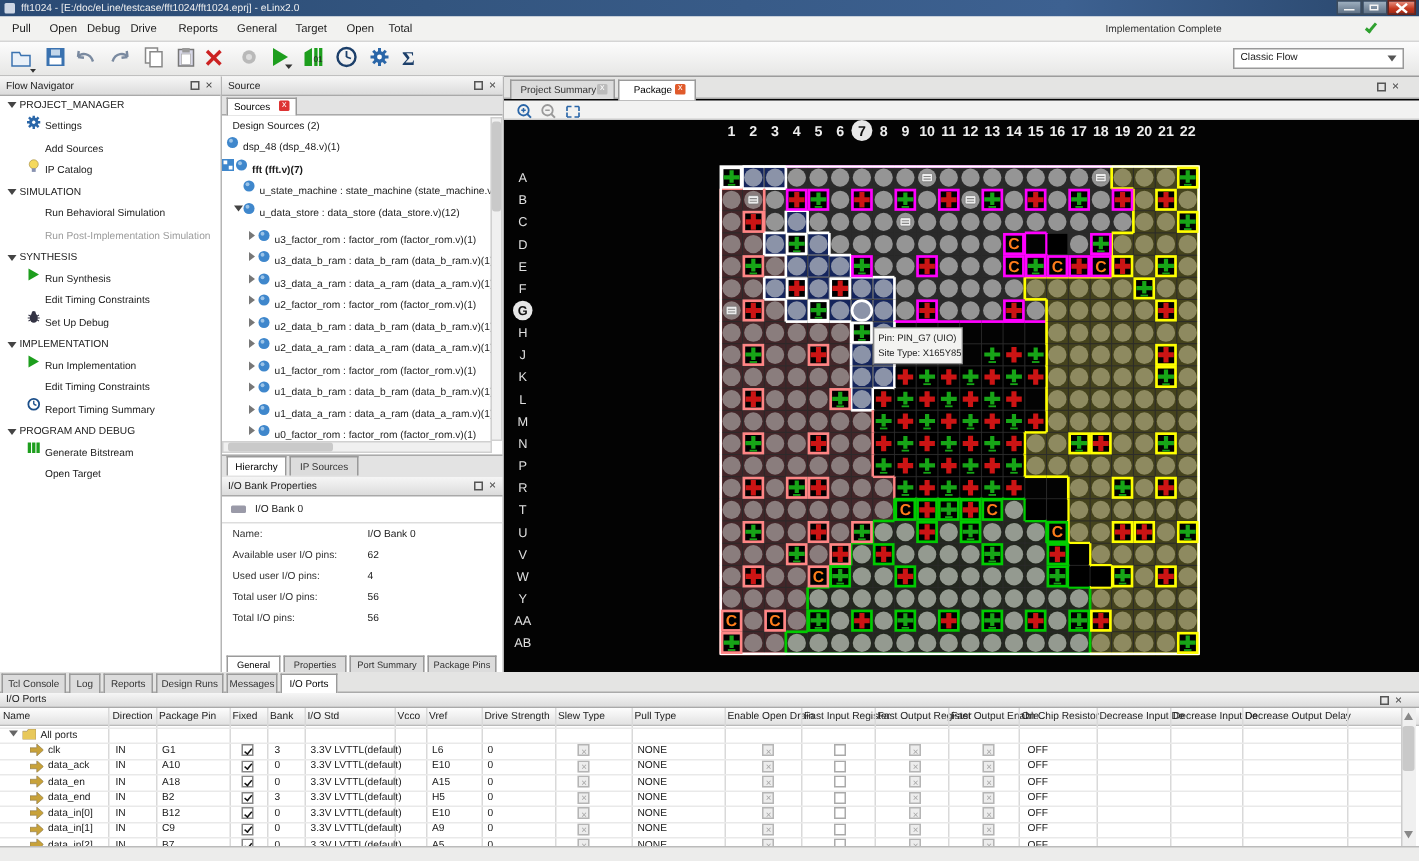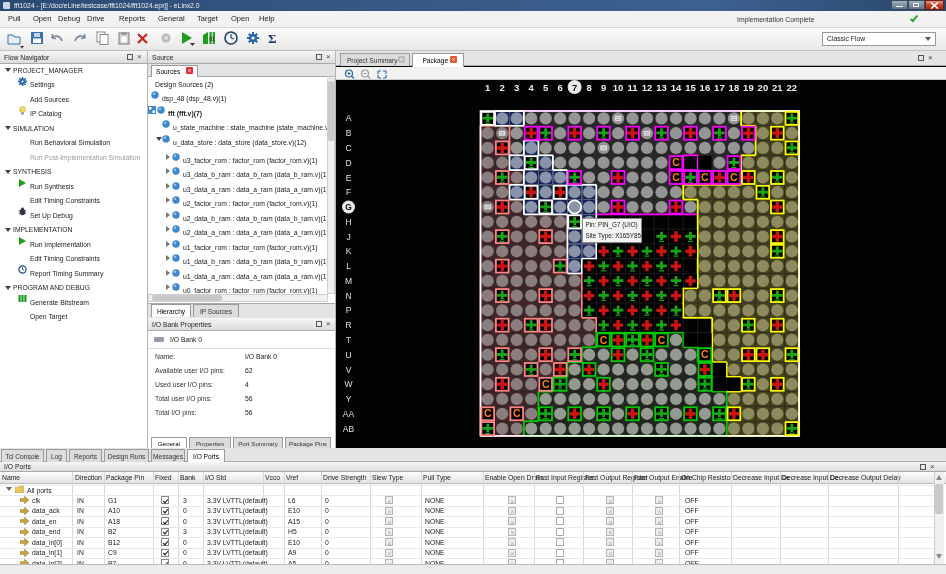--- a/index.html
+++ b/index.html
@@ -33,21 +33,21 @@
 
 <div class="abs" style="left:0;top:11px;width:946px;height:17px;background:#f2f2f0;border-bottom:1px solid #d5d5d5"></div>
 <div class="abs t75" style="left:8px;top:14px">Pull</div>
 <div class="abs t75" style="left:33px;top:14px">Open</div>
 <div class="abs t75" style="left:58px;top:14px">Debug</div>
 <div class="abs t75" style="left:87px;top:14px">Drive</div>
 <div class="abs t75" style="left:119px;top:14px">Reports</div>
 <div class="abs t75" style="left:158px;top:14px">General</div>
 <div class="abs t75" style="left:197px;top:14px">Target</div>
 <div class="abs t75" style="left:231px;top:14px">Open</div>
-<div class="abs t75" style="left:259px;top:14px">Help</div>
+<div class="abs t75" style="left:259px;top:14px">Total</div>
 <div class="abs t7" style="left:737px;top:16px;color:#333">Implementation Complete</div>
 <div class="abs" style="left:912px;top:14px;width:4px;height:8px;border:solid #2fa12f;border-width:0 2.5px 2.5px 0;transform:rotate(40deg)"></div>
 
 <div class="abs" style="left:0;top:28px;width:946px;height:23px;background:linear-gradient(#fcfcfc,#e7e7e6);border-bottom:1px solid #c0c0c0"></div>
 
 <svg class="abs" style="left:0;top:28px" width="946" height="23">
 <g transform="translate(8,4)">
  <path d="M0,4 L0,12 L12,12 L12,5 L6,5 L5,3 L0,3 Z" fill="#e9f0f8" stroke="#3a72b0" stroke-width="1"></path>
  <path d="M12,14 l4,0 l-2,2.5 Z" fill="#333"></path>
 </g>

